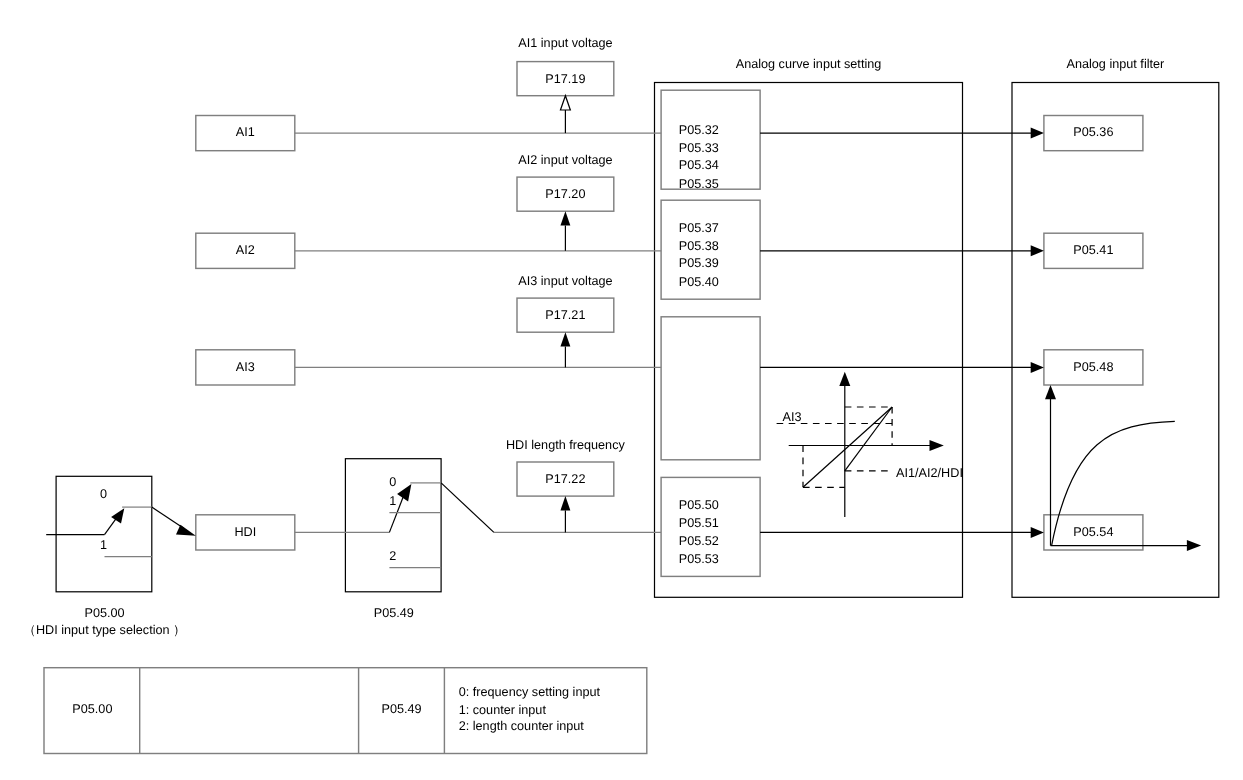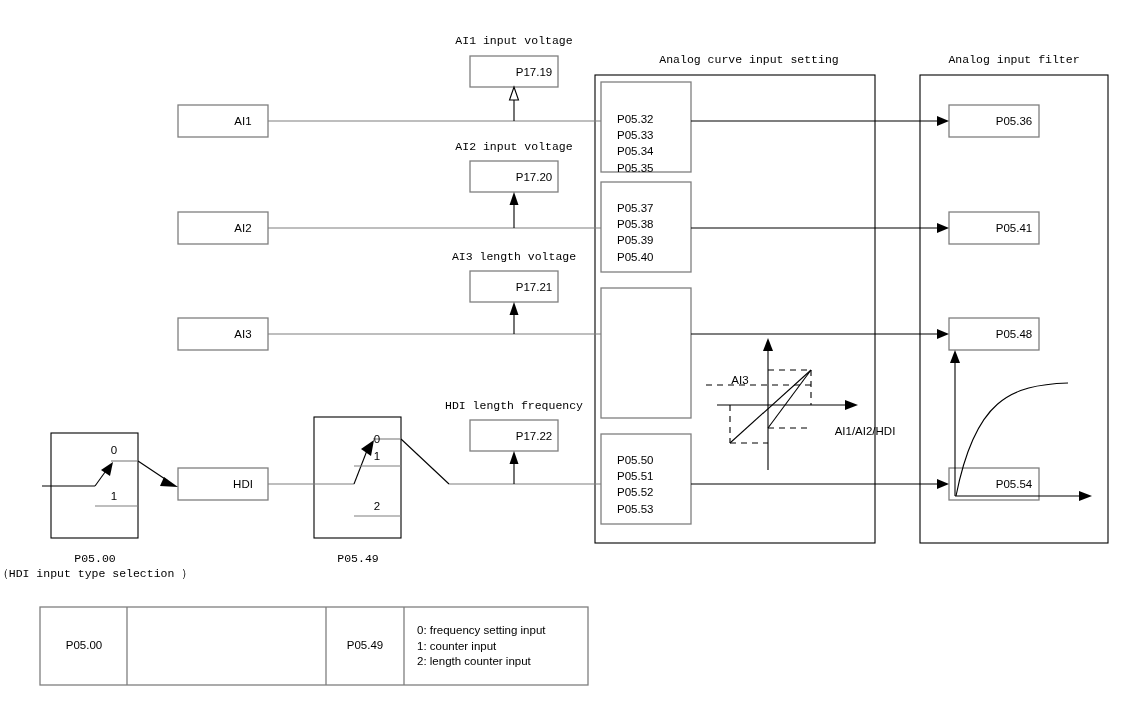--- a/index.html
+++ b/index.html
@@ -31,28 +31,27 @@
   .bx-k { stroke: #000; stroke-width: 1.1; fill: #ffffff; }
   .dash { stroke: #000; stroke-width: 1.1; fill: none; stroke-dasharray: 6 5; }
   .lbl {
     position: absolute;
     font-family: "Liberation Sans", sans-serif;
     font-size: 11.5px;
     color: #000;
     white-space: nowrap;
     line-height: 1.32;
   }
-  .ctr { text-align: center; transform: translateX(-50%); font-family: Liberation Mono, monospace; }
+  .ctr { text-align: center; transform: translateX(-50%); }
   .boxtext {
     position: absolute;
     font-size: 11.5px;
     text-align: center;
     white-space: nowrap;
     transform: translate(-50%, -50%);
-    margin-left: 20px;
   }
   .plist {
     position: absolute;
     font-size: 11.5px;
     line-height: 16.2px;
     white-space: pre;
     text-align: right;
   }
   .tbl-cell {
     position: absolute;
@@ -162,26 +161,26 @@
     <polygon points="955,350 950,363 960,363" fill="#000" stroke="none"></polygon>
     <path class="ln" d="M956 496 C 975 400, 1010 385, 1068 383"></path>
 
     <rect class="bx" x="40" y="607" width="548" height="78"></rect>
     <line class="bx" x1="127" y1="607" x2="127" y2="685"></line>
     <line class="bx" x1="326" y1="607" x2="326" y2="685"></line>
     <line class="bx" x1="404" y1="607" x2="404" y2="685"></line>
 
   </svg>
 
-  <div class="lbl ctr" style="left:735px; top:52px;margin-left:14px;">Analog curve input setting</div>
+  <div class="lbl ctr" style="left:735px; top:52px;">Analog curve input setting</div>
   <div class="lbl ctr" style="left:1014px; top:52px;">Analog input filter</div>
 
   <div class="lbl ctr" style="left:514px; top:33px;">AI1 input voltage</div>
   <div class="lbl ctr" style="left:514px; top:139px;">AI2 input voltage</div>
-  <div class="lbl ctr" style="left:514px; top:249px;">AI3 length voltage</div>
+  <div class="lbl ctr" style="left:514px; top:249px;">AI3 input voltage</div>
   <div class="lbl ctr" style="left:514px; top:398px;">HDI length frequency</div>
 
   <div class="boxtext" style="left:514px; top:72px;">P17.19</div>
   <div class="boxtext" style="left:514px; top:177px;">P17.20</div>
   <div class="boxtext" style="left:514px; top:287px;">P17.21</div>
   <div class="boxtext" style="left:514px; top:436px;">P17.22</div>
 
   <div class="boxtext" style="left:223px; top:121px;">AI1</div>
   <div class="boxtext" style="left:223px; top:228px;">AI2</div>
   <div class="boxtext" style="left:223px; top:334px;">AI3</div>

